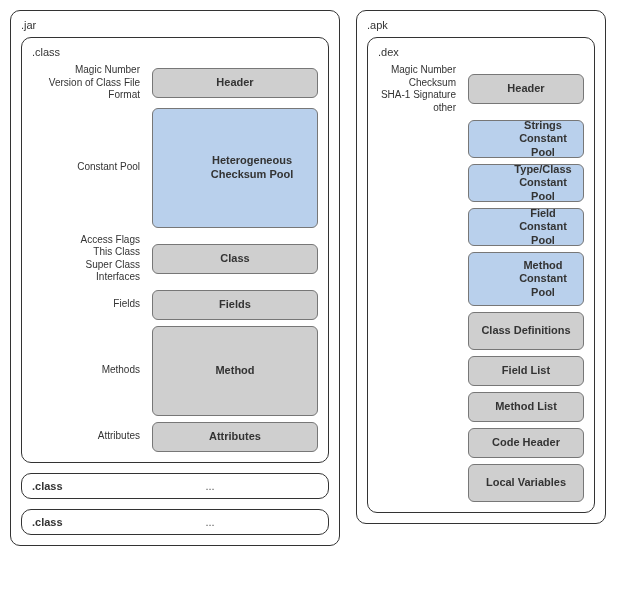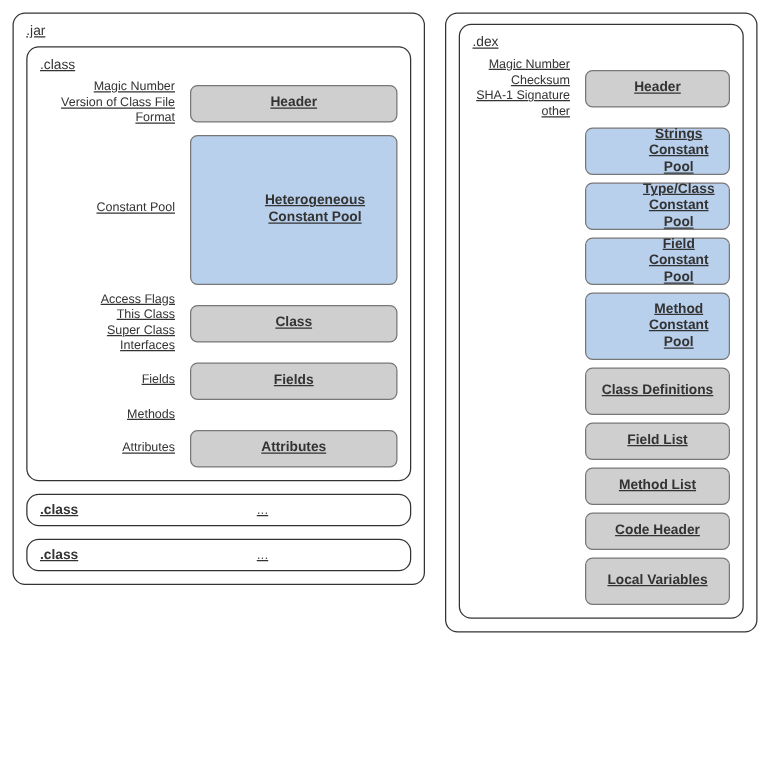--- a/index.html
+++ b/index.html
@@ -9,21 +9,20 @@
     font-family: Arial, Helvetica, sans-serif;
     font-size: 11px;
     color: #333;
     background: #fff;
     width: 621px;
   }
   .cols {
     display: flex;
     gap: 16px;
     align-items: flex-start;
-    text-decoration: underline;
   }
   .outer {
     border: 1px solid #333;
     border-radius: 10px;
     padding: 8px 10px 10px 10px;
     position: relative;
   }
   .outer-title {
     font-size: 11px;
     margin-bottom: 6px;
@@ -97,38 +96,39 @@
 
       <div class="row">
         <div class="lbl">Magic Number
 Version of Class File Format</div>
         <div class="block grey h-sm">Header</div>
       </div>
 
       <div class="row">
         <div class="lbl">Constant Pool</div>
         <div class="block blue h-lg">Heterogeneous
-Constant Pool</div>
+Checksum Pool</div>
       </div>
 
       <div class="row">
         <div class="lbl">Access Flags
 This Class
 Super Class
 Interfaces</div>
         <div class="block grey h-sm">Class</div>
       </div>
 
       <div class="row">
         <div class="lbl">Fields</div>
         <div class="block grey h-sm">Fields</div>
       </div>
 
       <div class="row">
         <div class="lbl">Methods</div>
+        <div class="block grey h-md">Method</div>
       </div>
 
       <div class="row">
         <div class="lbl">Attributes</div>
         <div class="block grey h-sm">Attributes</div>
       </div>
     </div>
 
     <div class="stub">
       <div class="stub-row">
@@ -139,20 +139,21 @@
 
     <div class="stub" style="margin-bottom:0">
       <div class="stub-row">
         <div class="stub-title">.class</div>
         <div class="stub-dots">...</div>
       </div>
     </div>
   </div>
 
   <div class="outer rcol" style="width: 250px;">
+    <div class="outer-title">.apk</div>
 
     <div class="inner" style="margin-bottom:0">
       <div class="inner-title">.dex</div>
 
       <div class="row">
         <div class="lbl">Magic Number
 Checksum
 SHA-1 Signature
 other</div>
         <div class="block grey h-sm">Header</div>

